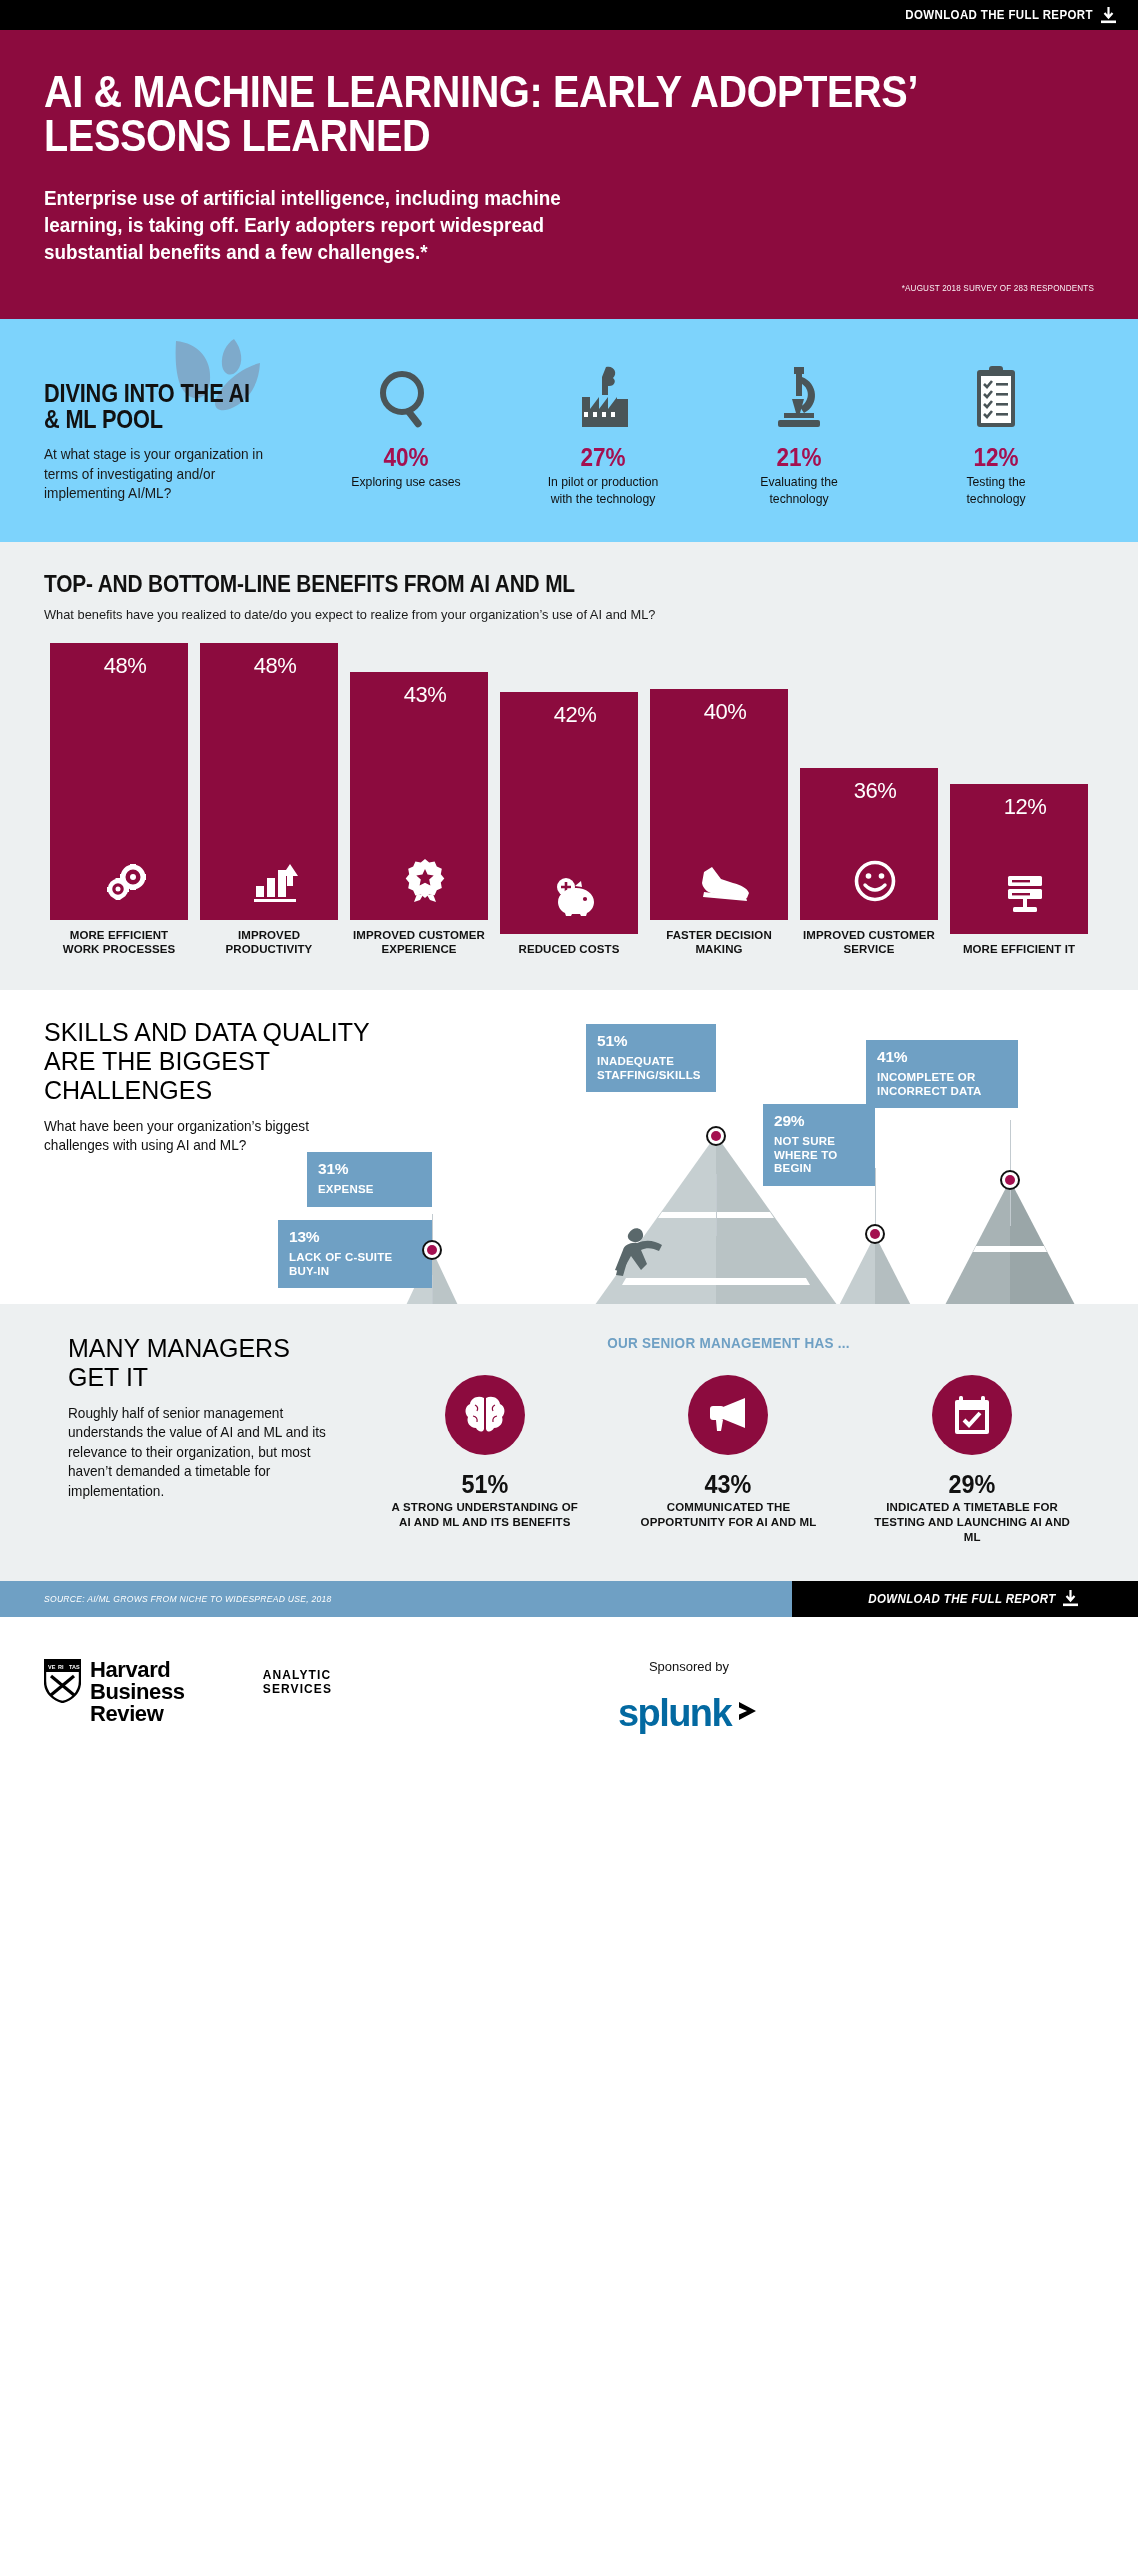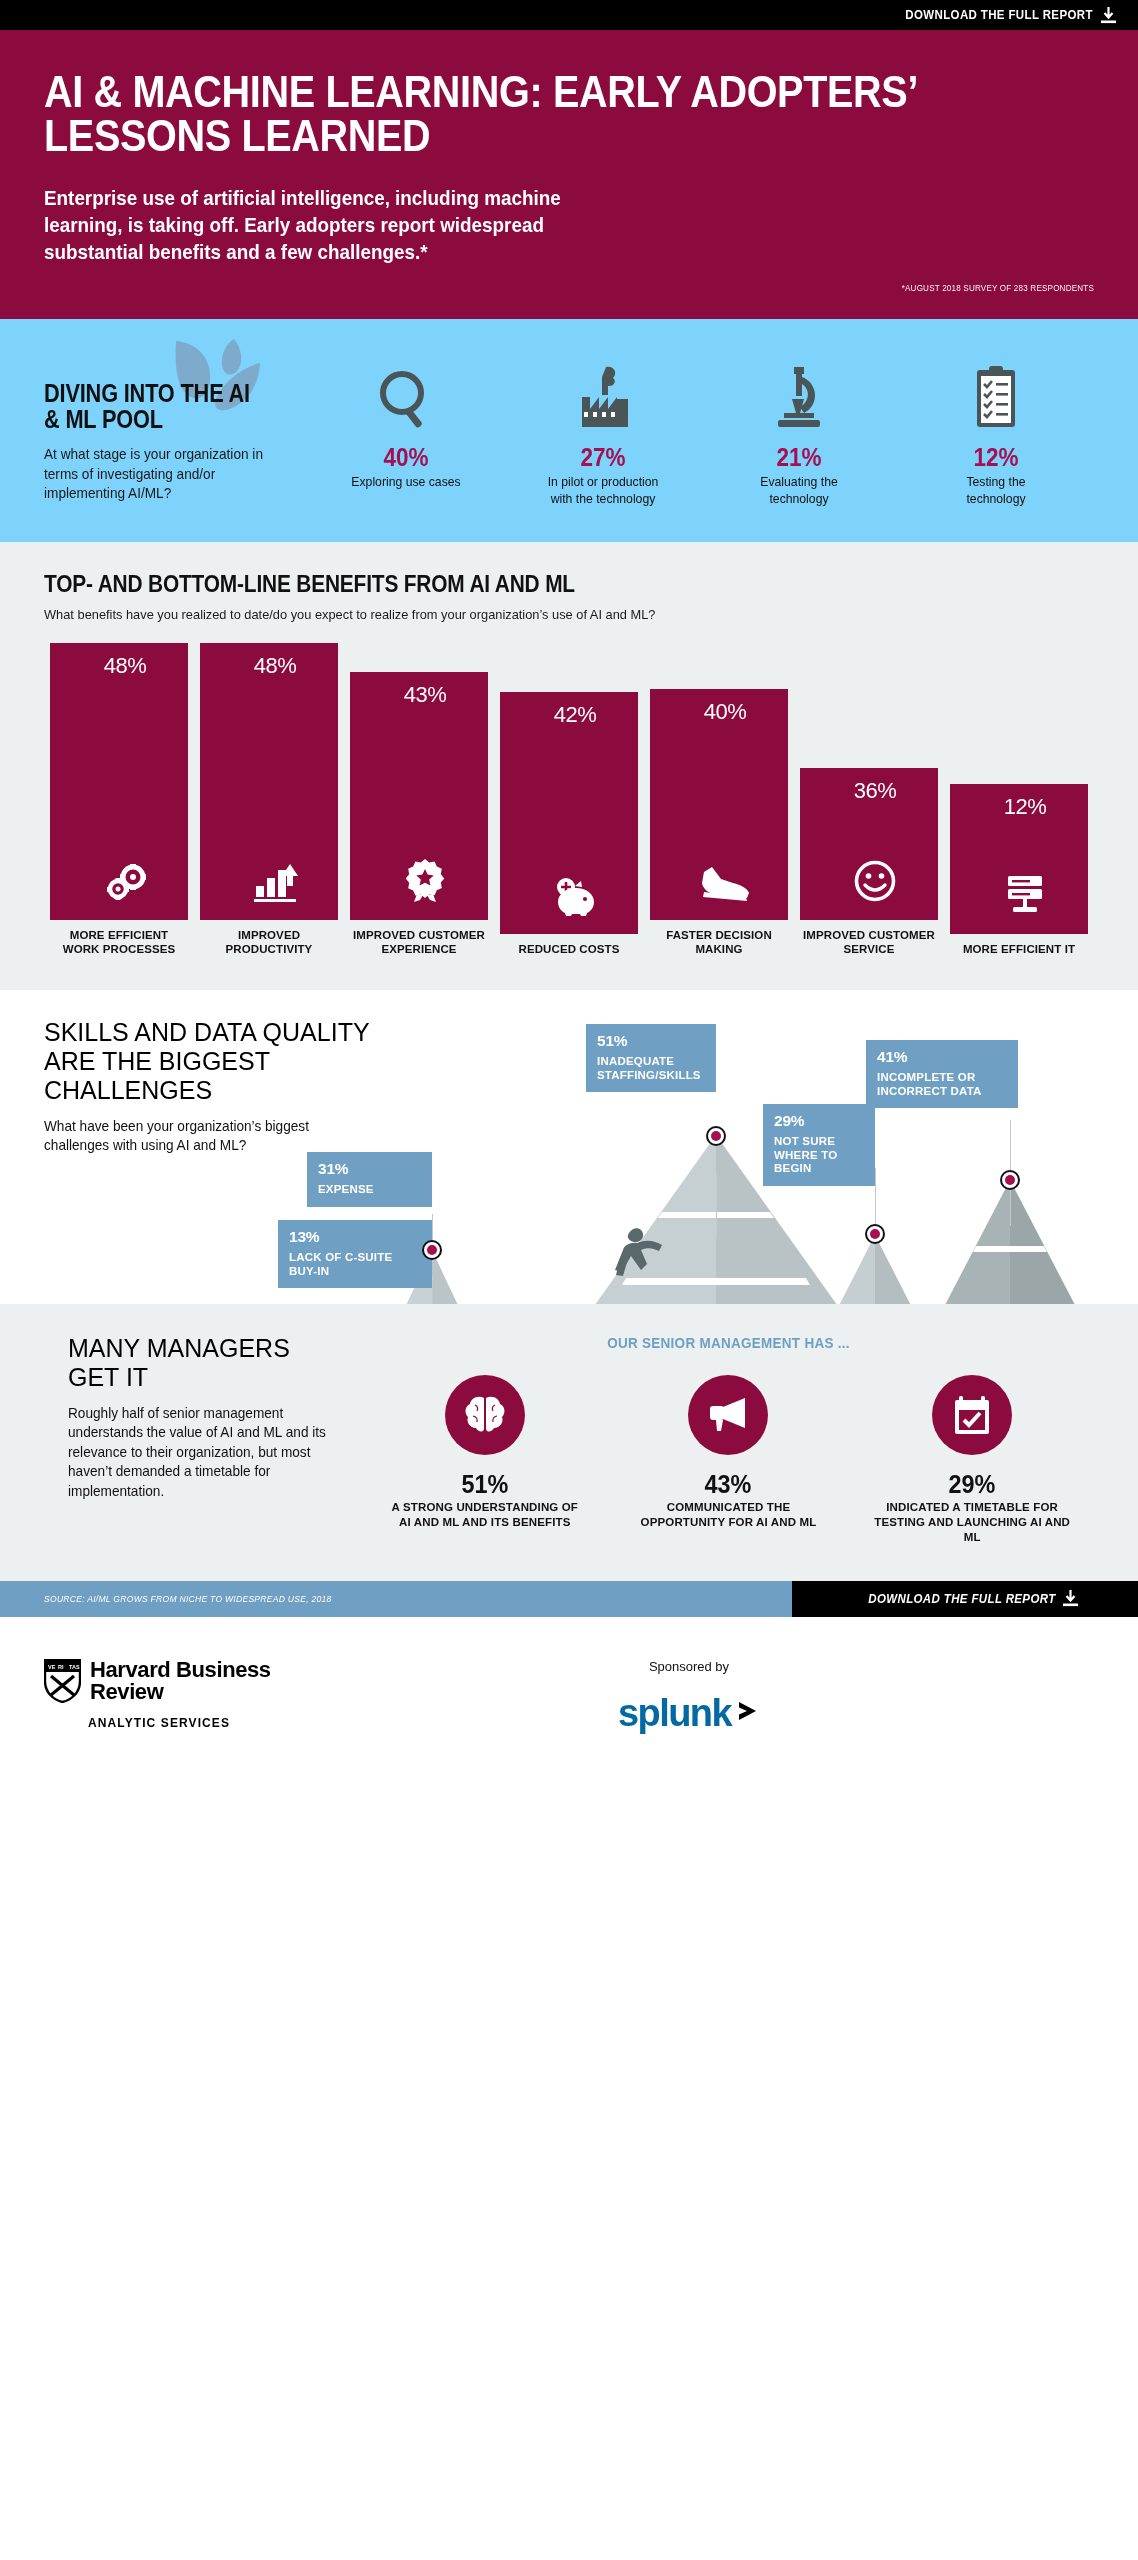--- a/index.html
+++ b/index.html
@@ -195,21 +195,21 @@
     color: #ffffff; font-size: 9.5px; letter-spacing: 0.3px; text-transform: uppercase;
     transform: scaleX(0.9); transform-origin: left center;
   }
   .src-right {
     width: 346px; background: #000000; display: flex; align-items: center;
     justify-content: center;
   }
 
   
   .logos { display: flex; padding: 42px 44px 40px 44px; background: #ffffff; }
-  .logo-left { width: 300px; display: flex; flex-direction: column; }
+  .logo-left { width: 300px; display: flex; flex-direction: row; }
   .hbr-row { display: flex; align-items: flex-start; }
   .hbr-words {
     font-size: 22px; font-weight: bold; line-height: 1.0; color: #000;
     margin-left: 9px; letter-spacing: -0.4px;
   }
   .hbr-as {
     font-size: 12px; font-weight: bold; letter-spacing: 1.1px; color: #000;
     margin-top: 9px; margin-left: 44px;
   }
   .logo-right { flex: 1; text-align: center; padding-right: 60px; }

